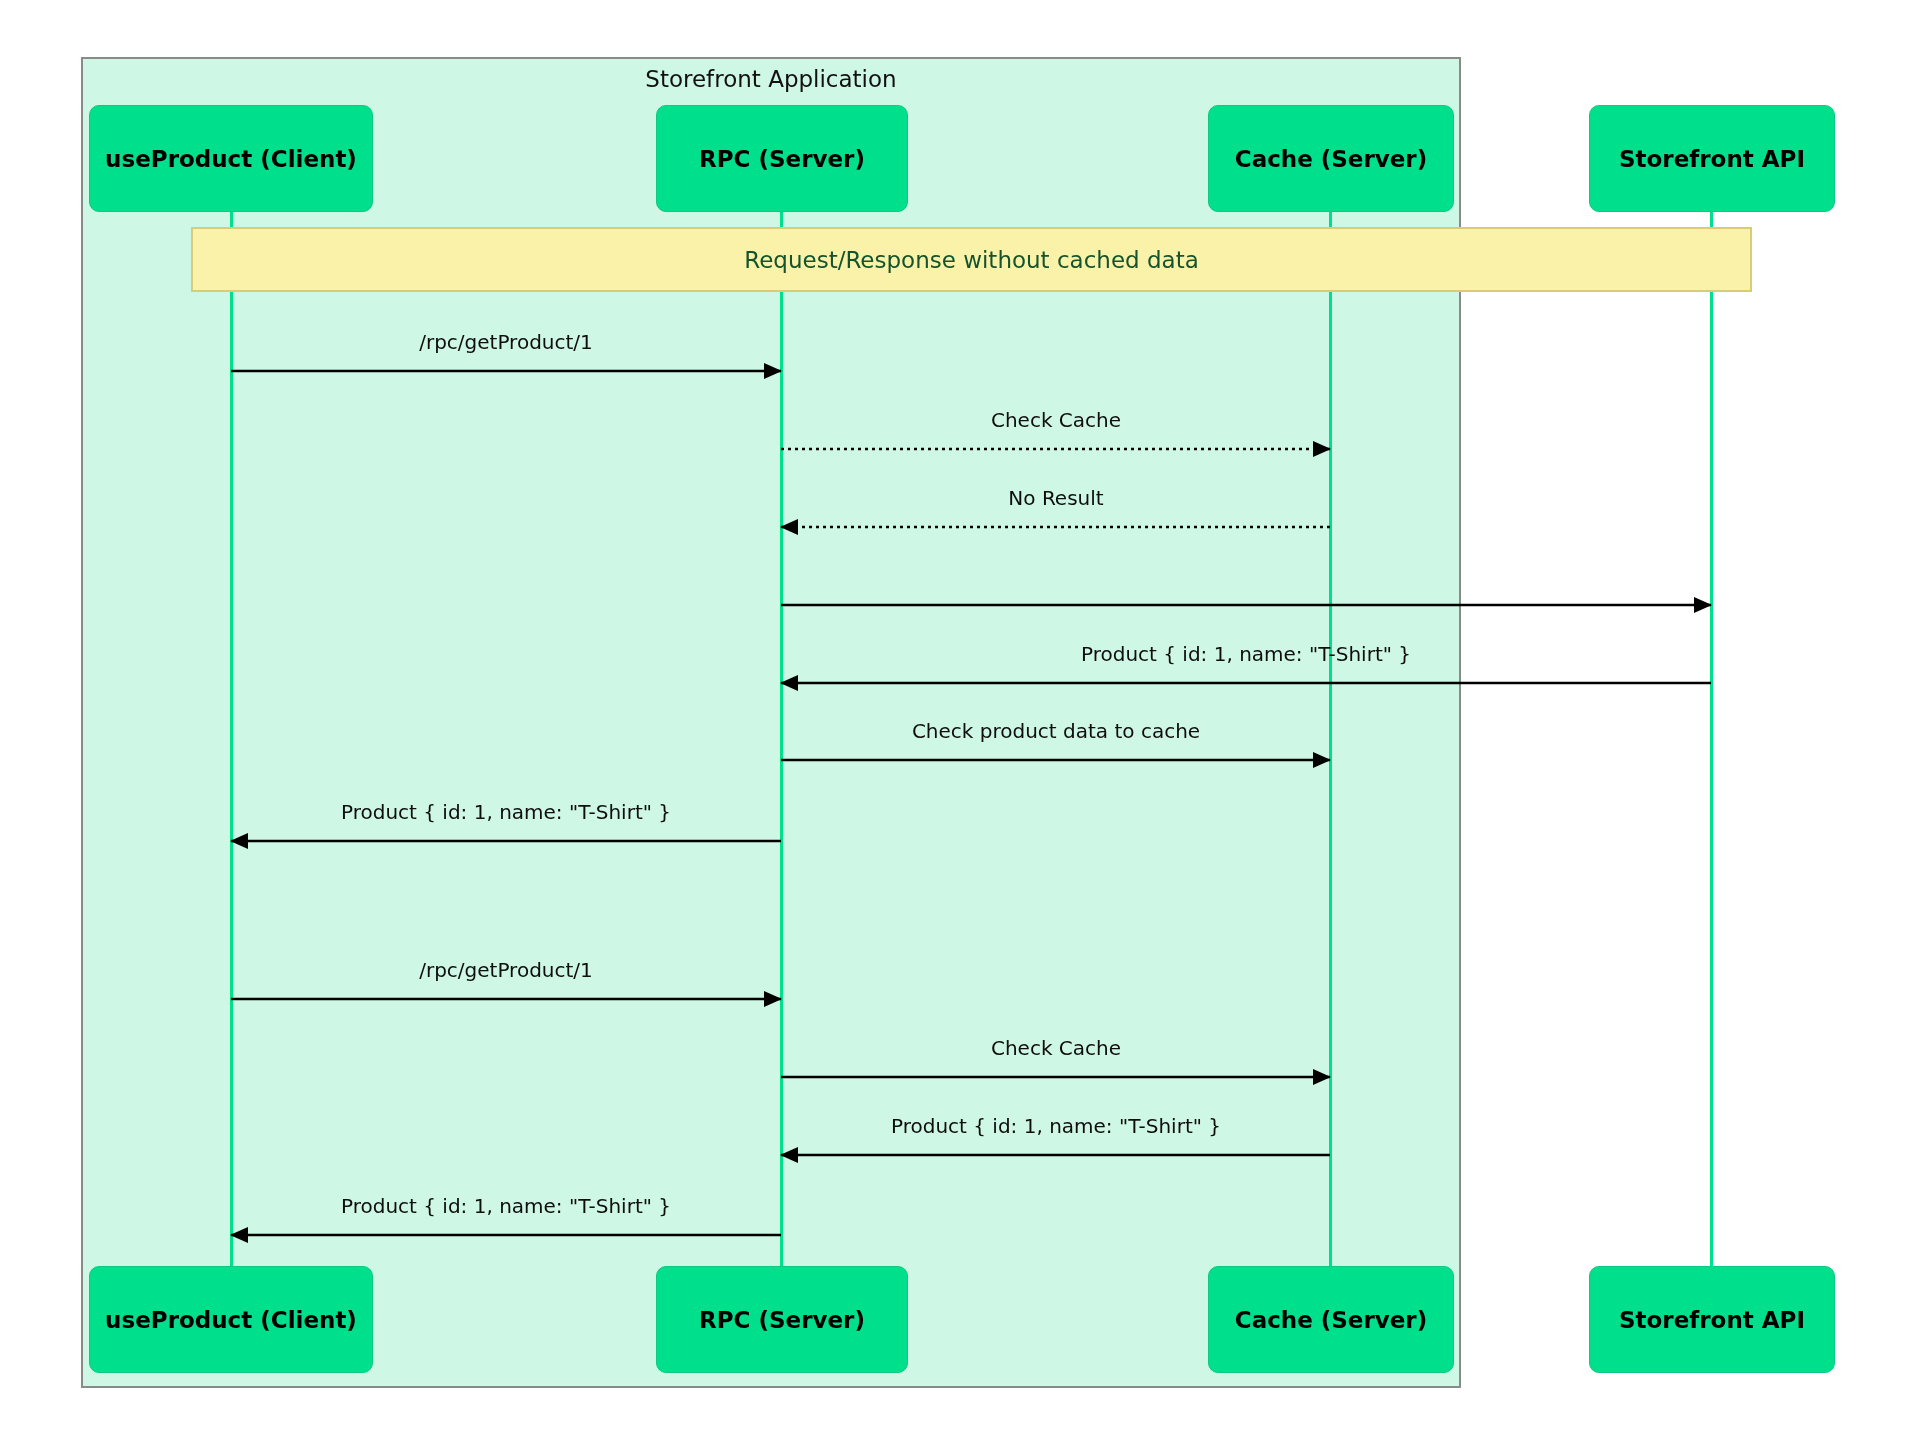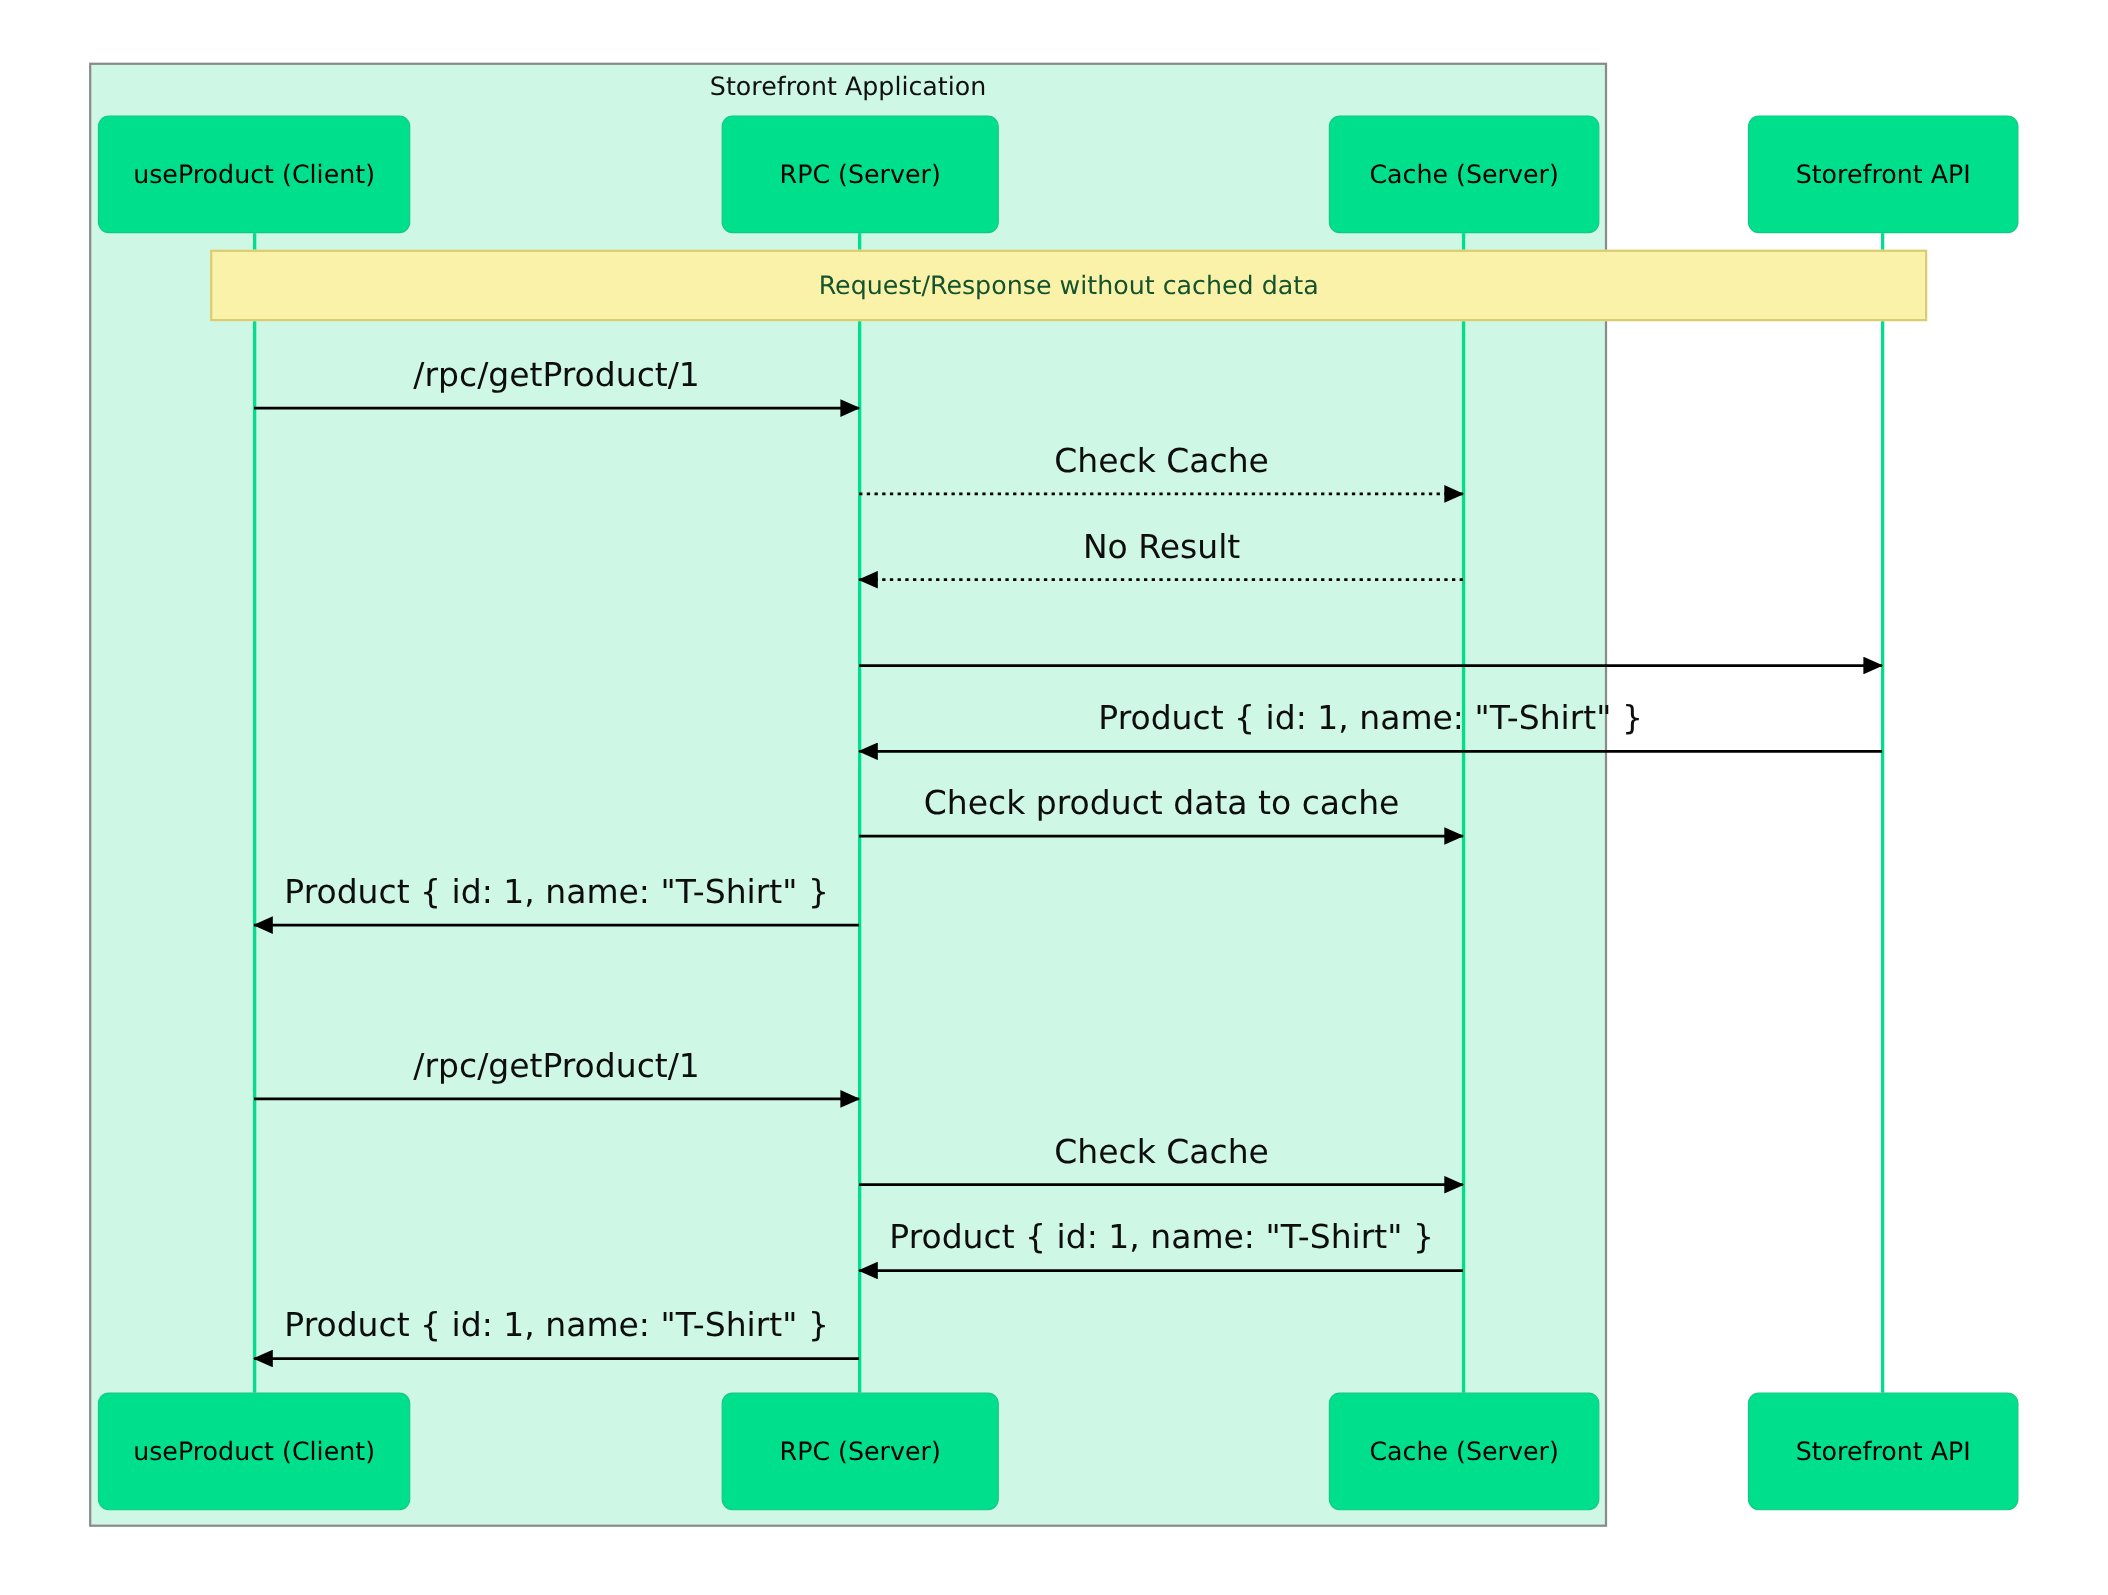--- a/index.html
+++ b/index.html
@@ -57,39 +57,40 @@
   #arrow-layer {
     position: absolute;
     left: 0; top: 0;
     z-index: 4;
     pointer-events: none;
   }
   .msg {
     position: absolute;
     transform: translateX(-50%);
     white-space: nowrap;
-    font-size: 30px;
+    font-size: 20px;
     line-height: 30px;
     height: 30px;
     color: #0e0e0e;
     z-index: 5;
   }
   .actor {
     position: absolute;
     height: 107px;
     background: #00E08C;
     border: 1px solid #0ec982;
     border-radius: 10px;
     box-sizing: border-box;
     display: flex;
     align-items: center;
     justify-content: center;
     font-size: 23px;
     color: #000;
     z-index: 6;
+    font-weight: bold;
   }
 </style>
 </head>
 <body>
 
 <div id="stage">
 
   <div class="container-box"></div>
   <div class="diagram-title">Storefront Application</div>
 

